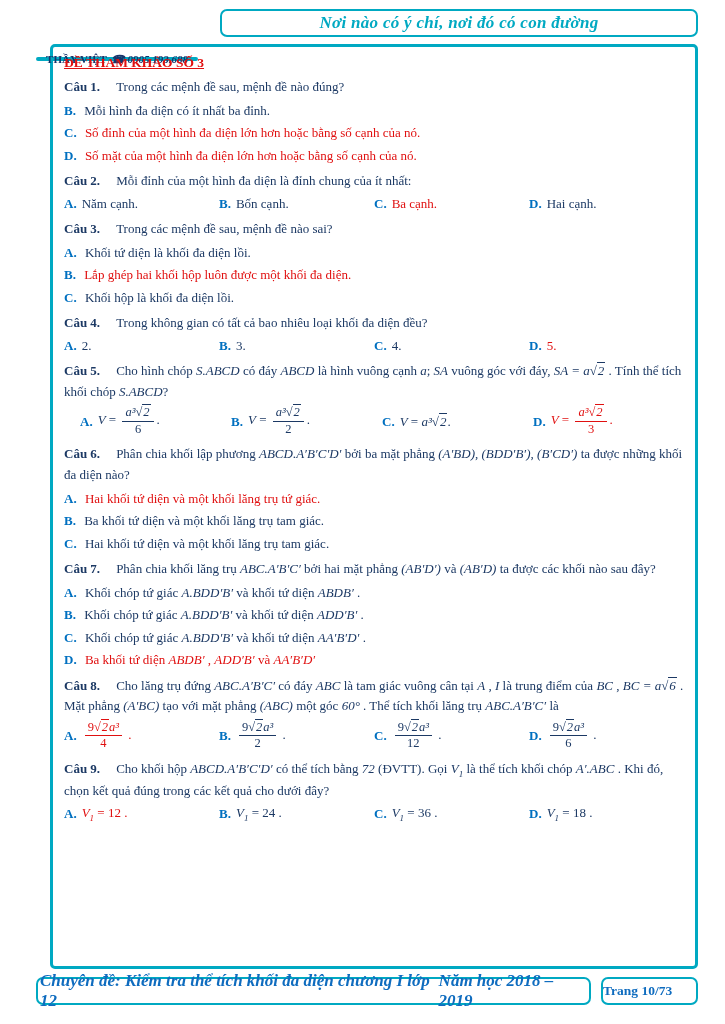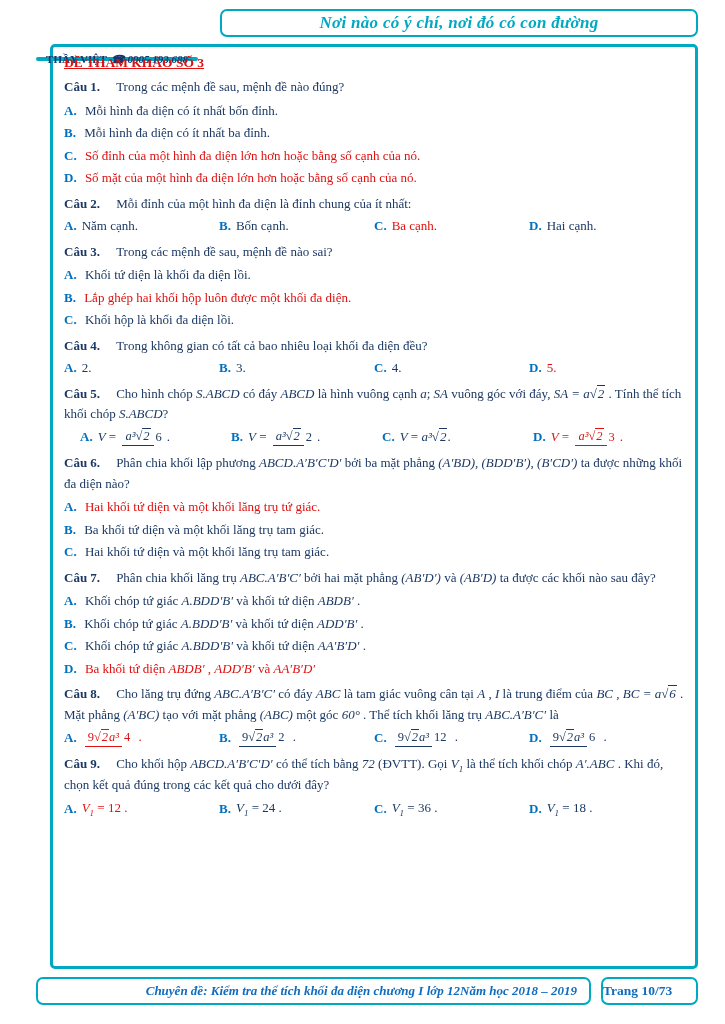--- a/index.html
+++ b/index.html
@@ -29,26 +29,26 @@
   .opts-block .opt{display:block;margin:3px 0;line-height:1.5;}
   .opts-row{display:flex;align-items:center;margin-top:2px;line-height:1.5;}
   .opts-row .opt{flex:1 1 0;display:flex;align-items:center;}
   .letter{color:var(--letter-blue);font-weight:bold;margin-right:5px;}
   .opt.red .otext{color:var(--answer-red);}
   .math{font-style:italic;}
   sub.math{font-size:9px;font-style:italic;}
   .sqrt{white-space:nowrap;}
   .sqrt .rsign{font-style:normal;}
   .sqrt .rx{border-top:1px solid currentColor;font-style:italic;padding:0 1px;}
-  .frac{display:inline-flex;flex-direction:row;align-items:center;vertical-align:middle;margin:1px 3px;font-size:12.5px;line-height:1.25;}
+  .frac{display:inline-flex;flex-direction:column;align-items:center;vertical-align:middle;margin:1px 3px;font-size:12.5px;line-height:1.25;}
   .frac .fn{border-bottom:1px solid currentColor;padding:0 3px;white-space:nowrap;}
   .frac .fd{padding:0 2px;}
   .q5 .opts-row{padding-left:16px;}
   .footer{display:flex;gap:10px;height:28px;margin-top:8px;}
-  .fleft{flex:1;justify-content:flex-end;padding:0 12px;color:var(--footer-blue);font-weight:bold;font-style:italic;font-size:13px;}
+  .fleft{flex:1;justify-content:flex-end;padding:0 2px;color:var(--footer-blue);font-weight:bold;font-style:italic;font-size:17px;}
   .fpage{width:97px;color:var(--footer-blue);font-weight:bold;font-size:13.5px;}
 </style>
 </head>
 <body>
 
 <div class="header">
   <div class="hbox brand-box">
     <span>THẦY VIỆT</span>
     <span class="phone-wrap">
       <span>☎</span>
@@ -59,21 +59,20 @@
     <span>Nơi nào có ý chí, nơi đó có con đường</span>
   </div>
 </div>
 
 <div class="main">
   <div class="title">ĐỀ THAM KHẢO SỐ 3</div>
   <div id="questions">
       <div class="question q1">
         <p class="stem"><span class="qlabel">Câu 1.</span><span class="qtext">Trong các mệnh đề sau, mệnh đề nào đúng?</span></p>
         <div class="opts opts-block">
-          <p class="opt"><span class="letter">A.</span> <span class="otext">Mỗi hình đa diện có ít nhất bốn đỉnh.</span></p>
           <p class="opt"><span class="letter">B.</span> <span class="otext">Mỗi hình đa diện có ít nhất ba đỉnh.</span></p>
           <p class="opt red"><span class="letter">C.</span> <span class="otext">Số đỉnh của một hình đa diện lớn hơn hoặc bằng số cạnh của nó.</span></p>
           <p class="opt red"><span class="letter">D.</span> <span class="otext">Số mặt của một hình đa diện lớn hơn hoặc bằng số cạnh của nó.</span></p>
         </div>
       </div>
       <div class="question q2">
         <p class="stem"><span class="qlabel">Câu 2.</span><span class="qtext">Mỗi đỉnh của một hình đa diện là đỉnh chung của ít nhất:</span></p>
         <div class="opts opts-row">
           <span class="opt">
             <span class="letter">A.</span> 

